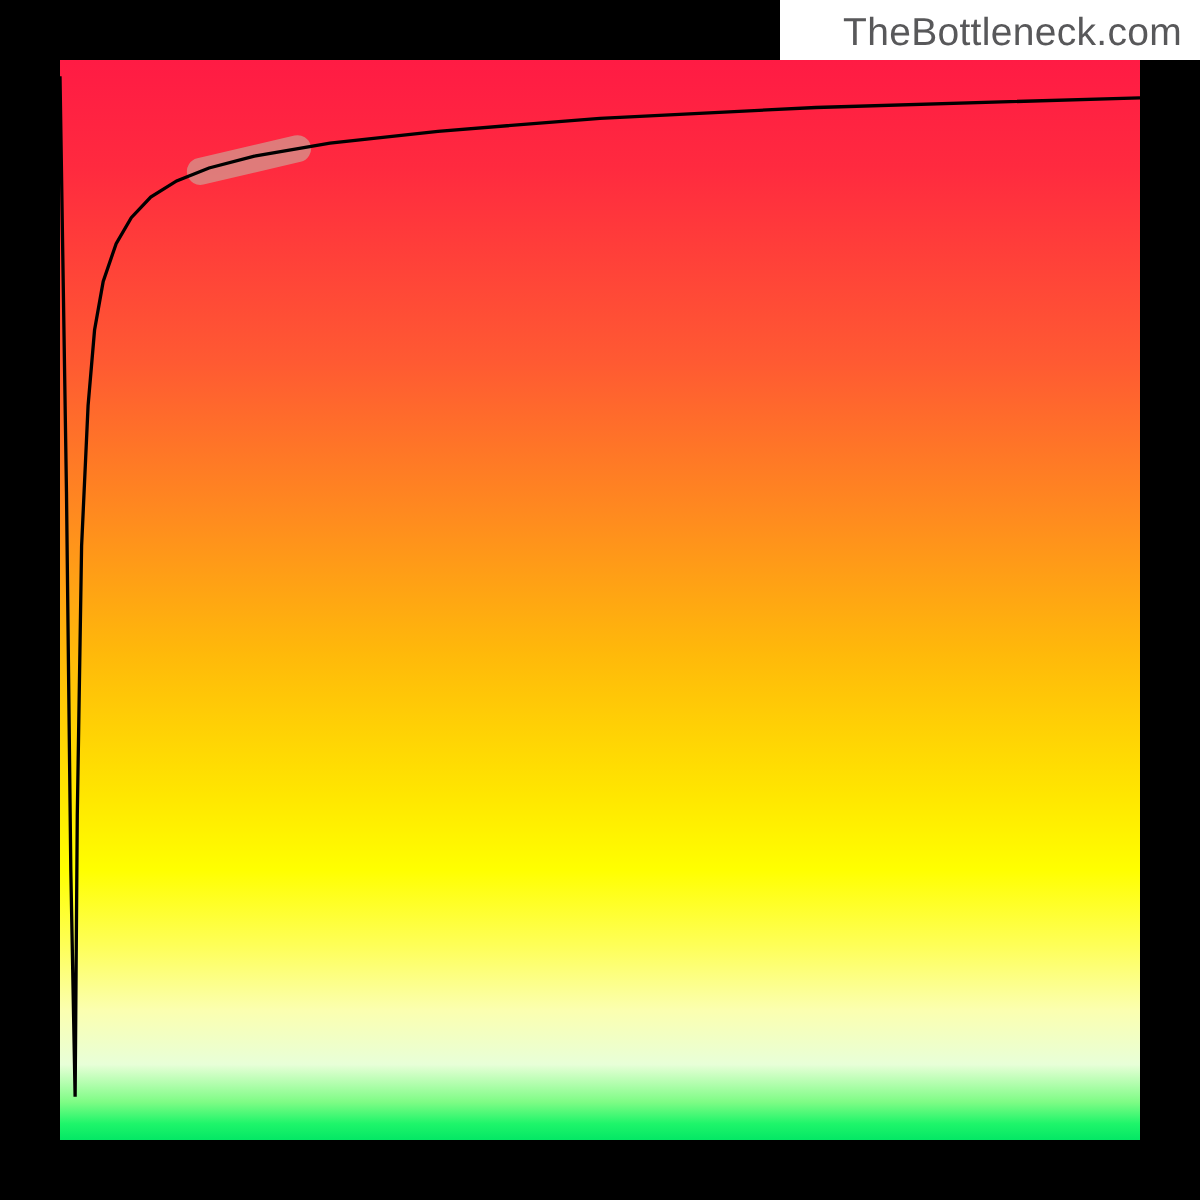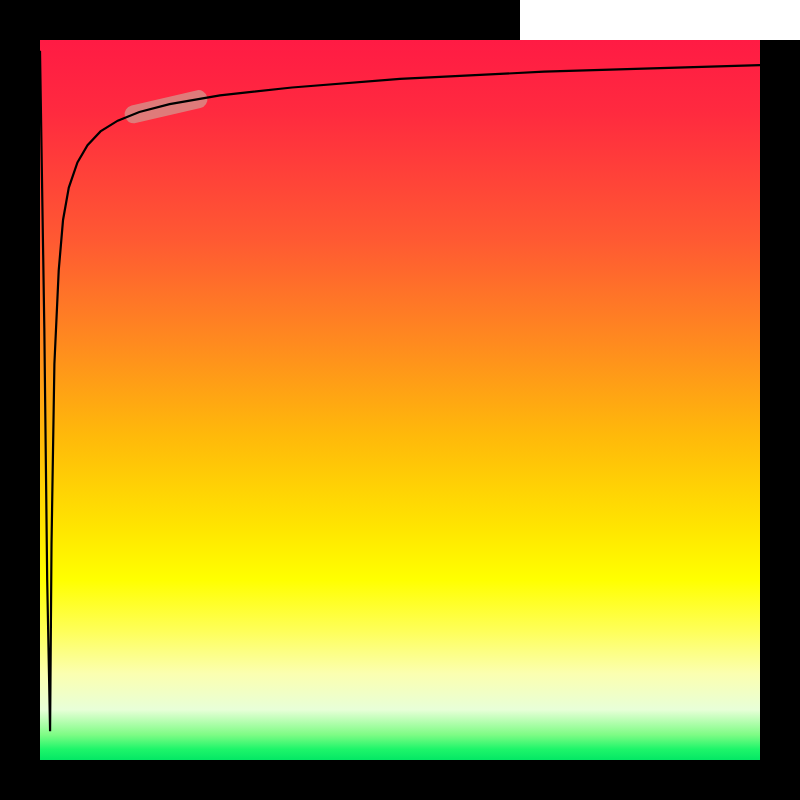--- a/index.html
+++ b/index.html
@@ -93,14 +93,15 @@
     <div class="black-border border-right"></div>
 
     <div class="white-strip"></div>
 
     <svg class="curve" viewBox="0 0 800 800">
       <path id="highlight-path" class="highlight-pill" d="M 133.60 114.30 L 198.40 99.14"></path>
       <path id="main-curve" class="curve-stroke" d="M40.00 50.80 L44.32 328.00 L47.20 580.00 L50.08 731.20 L50.08 731.20 L51.52 544.00 L54.40 364.00 L58.72 270.40 L63.04 220.00 L68.80 187.60 L77.44 162.40 L87.52 145.12 L100.48 131.44 L117.76 120.64 L139.36 112.00 L169.60 104.08 L220.00 95.44 L292.00 87.52 L400.00 78.88 L544.00 71.68 L760.00 65.20 "></path>
     </svg>
   </div>
 
+  <div class="watermark">TheBottleneck.com</div>
 
 </div>
 
 </body></html>

